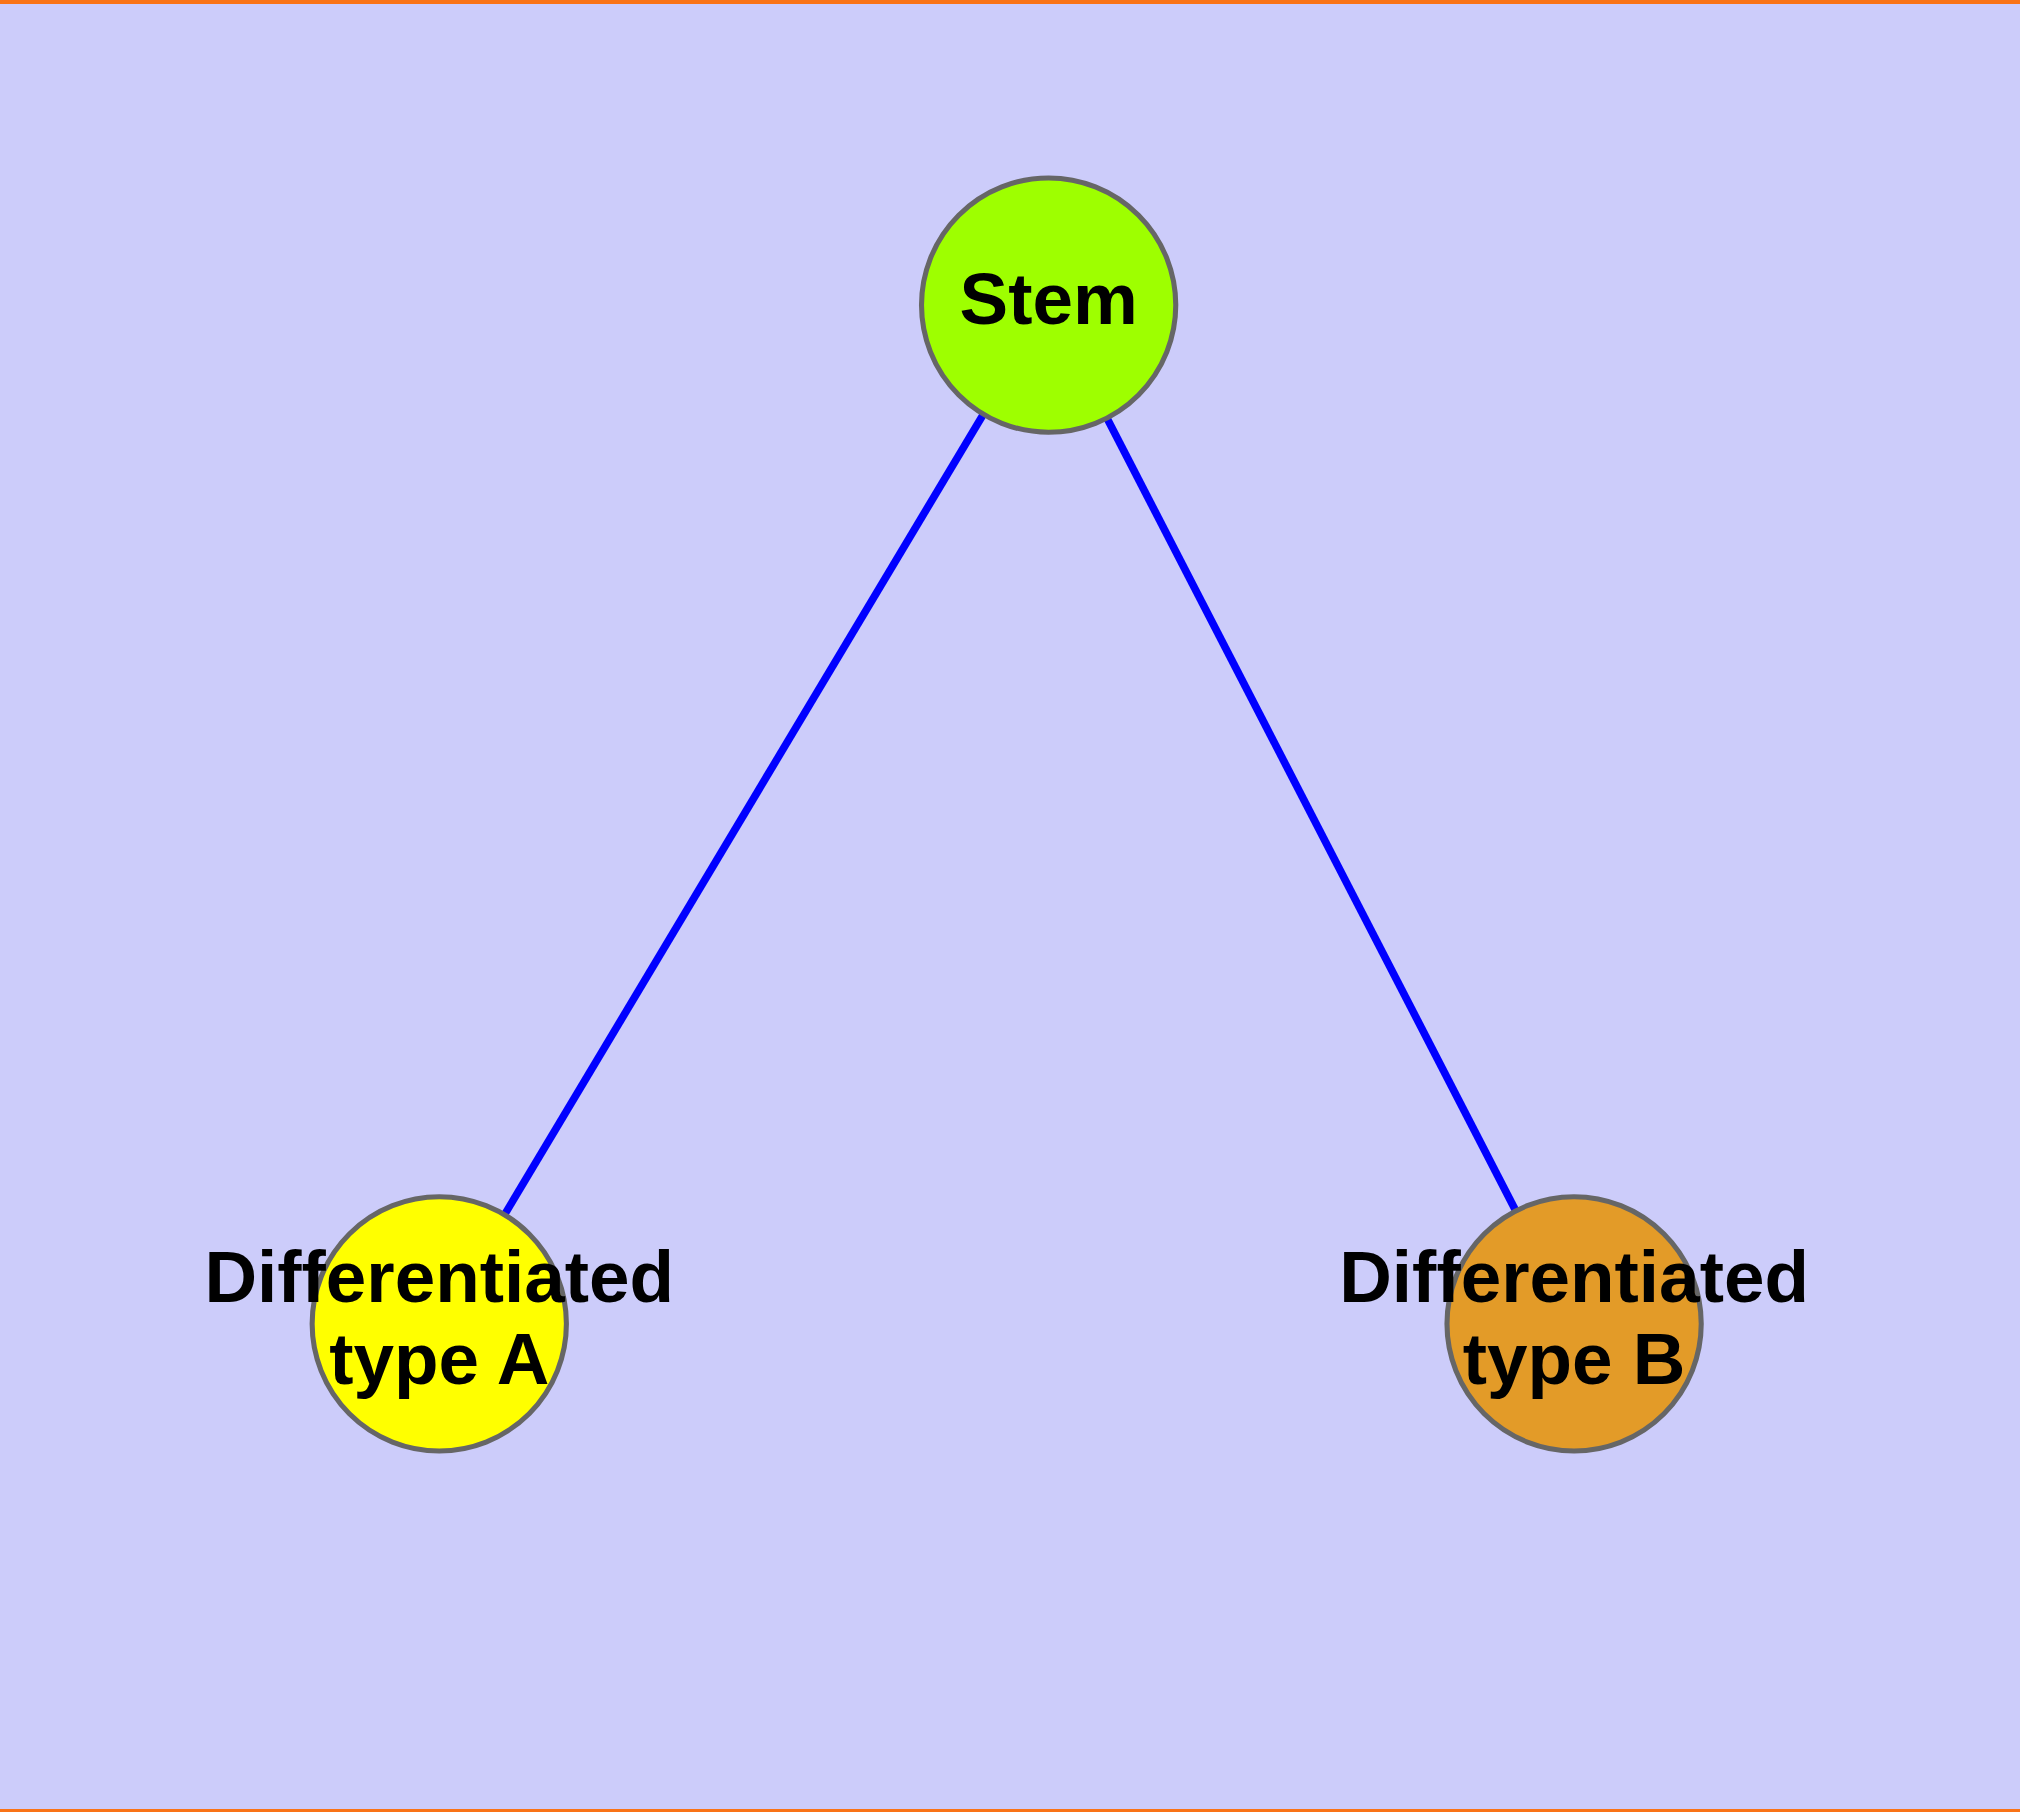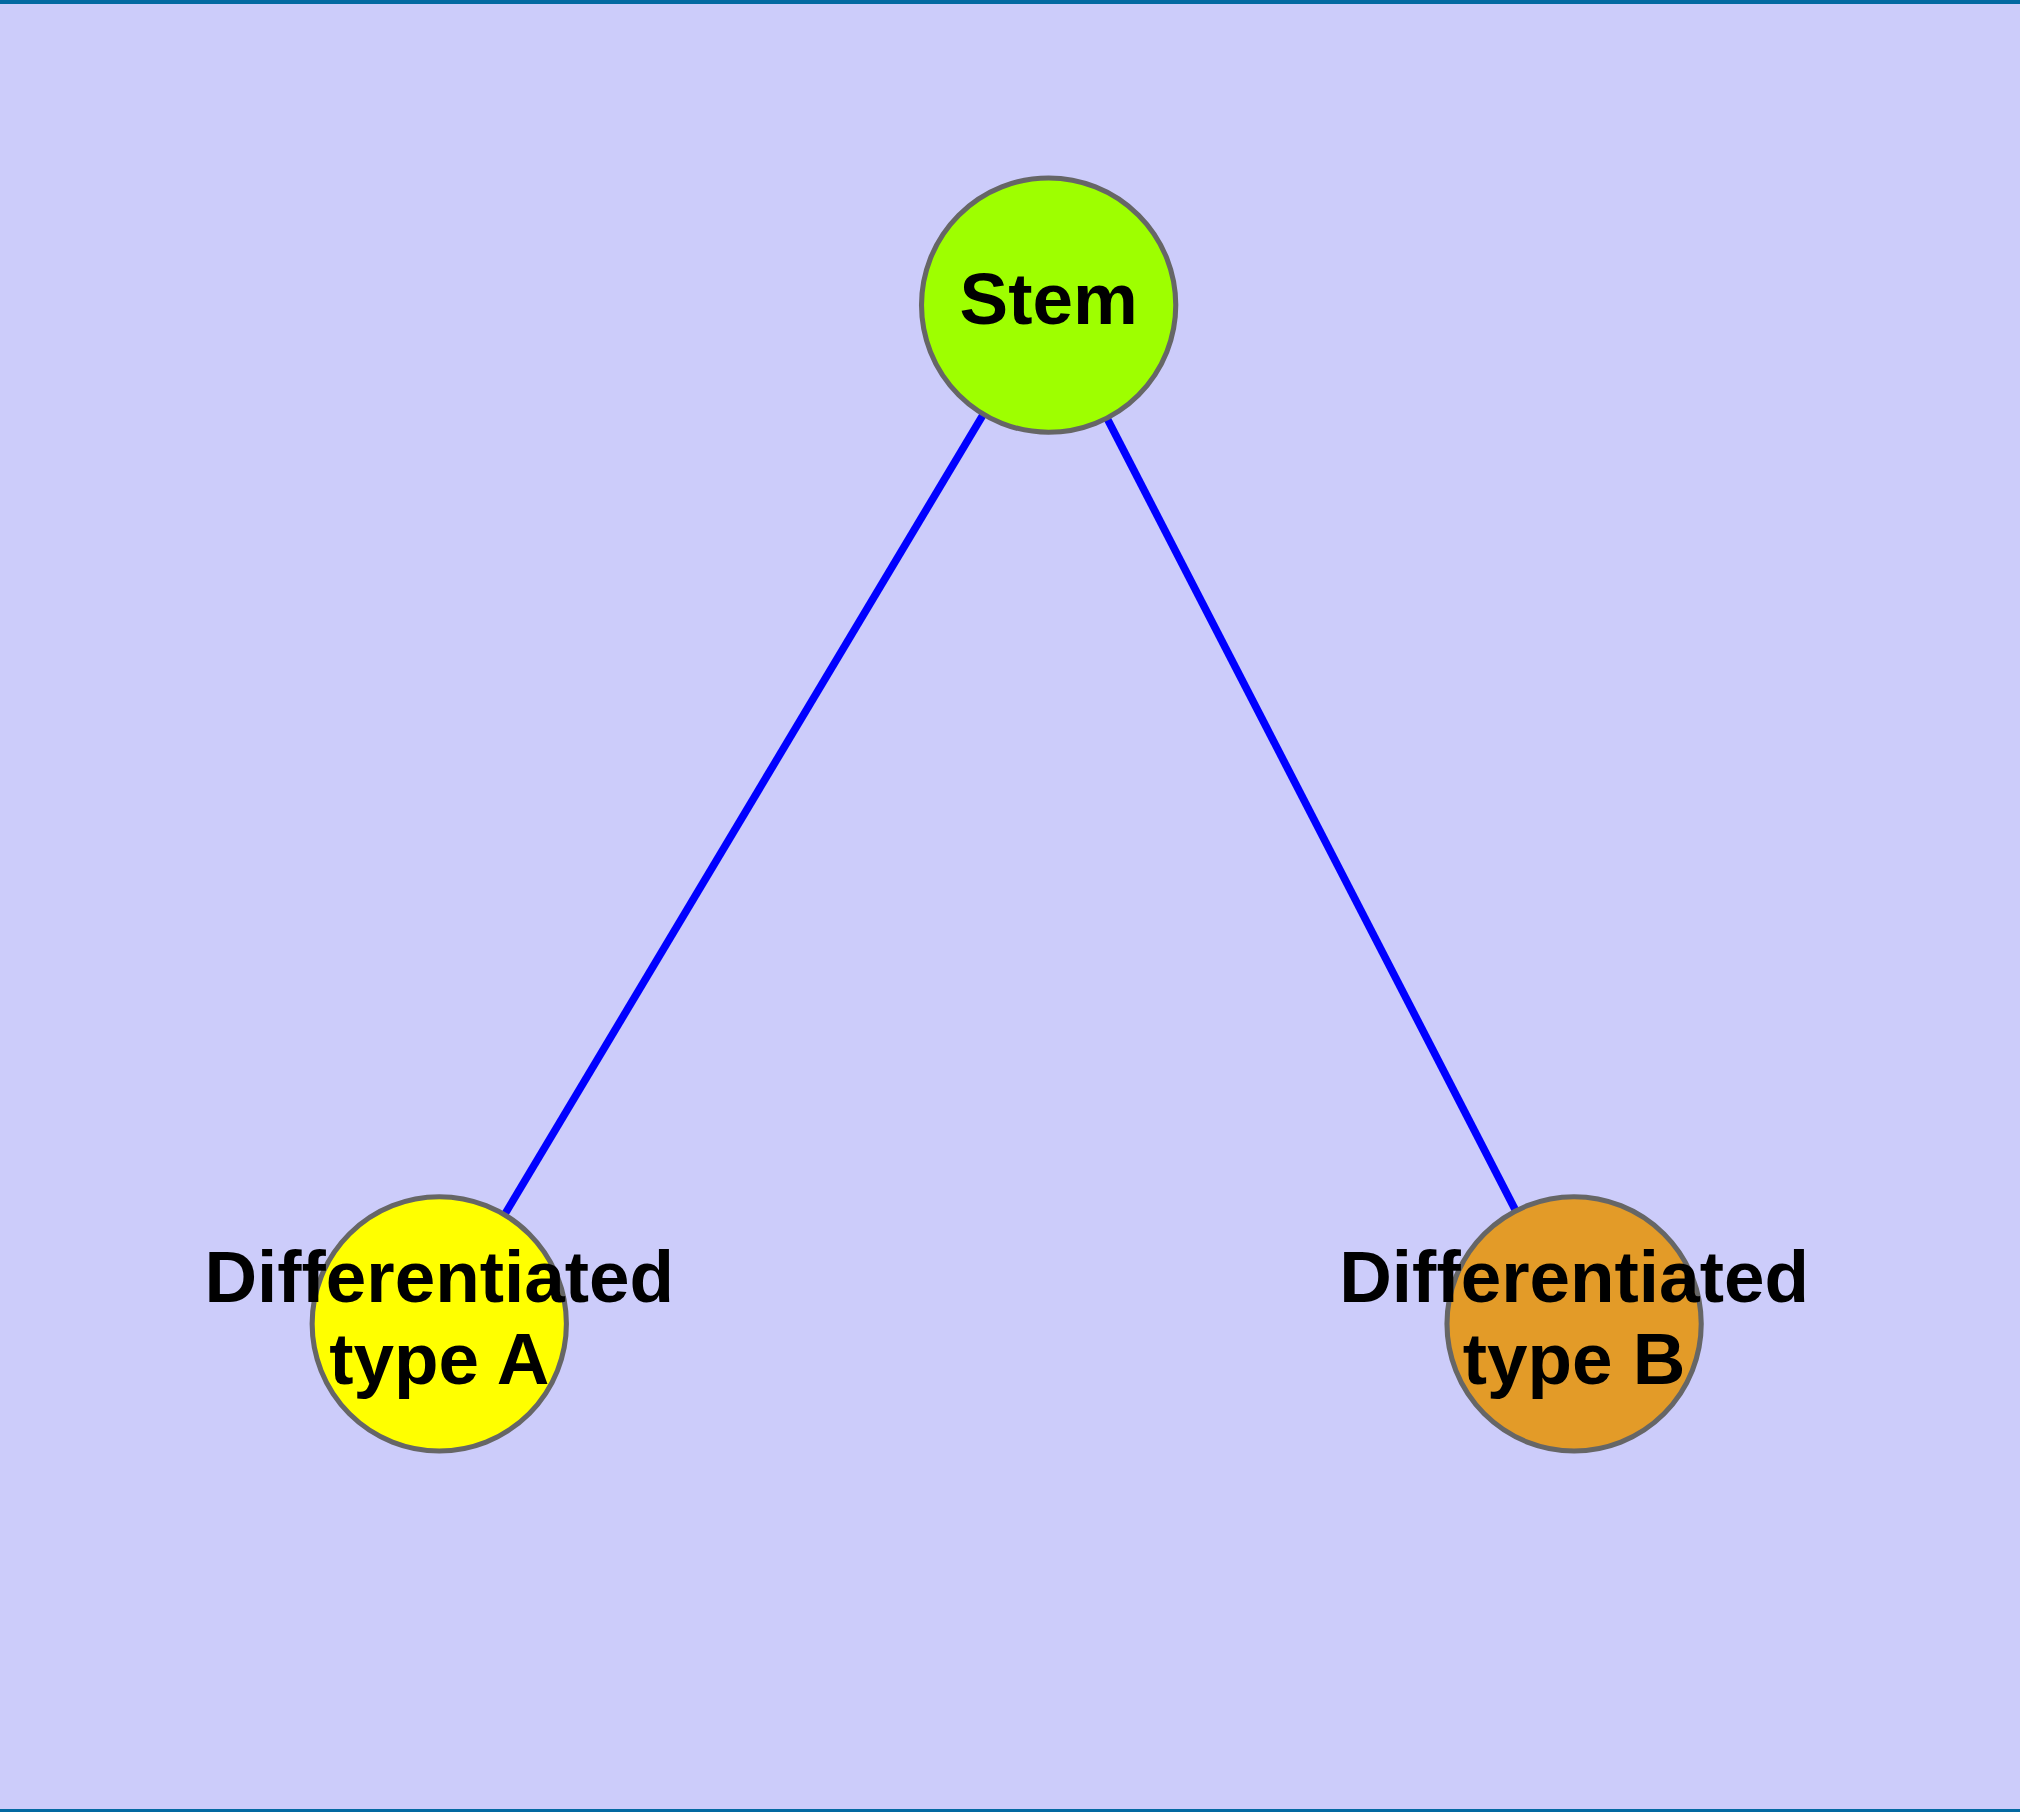--- a/index.html
+++ b/index.html
@@ -38,21 +38,21 @@
     dominant-baseline: middle;
     paint-order: normal;
   }
   .edge-line {
     stroke-linecap: butt;
   }
 </style>
 </head>
 <body>
 
-<div id="stage" style="width: 2021px; height: 1812px; background: #0369a1;">
+<div id="stage" style="width: 2021px; height: 1812px; background: #f97316;">
   <div id="canvas-bg" style="background: rgb(204, 204, 250); width: 2021px;"></div>
 
   <svg id="graph-svg" viewBox="0 0 2384 2138" xmlns="http://www.w3.org/2000/svg">
 
     <g>
       <line class="edge-line" x1="1237" y1="360" x2="518" y2="1562" stroke="#0000ff" stroke-width="9"></line>
       <line class="edge-line" x1="1237" y1="360" x2="1857" y2="1562" stroke="#0000ff" stroke-width="9"></line>
     </g>
 
     <g>

